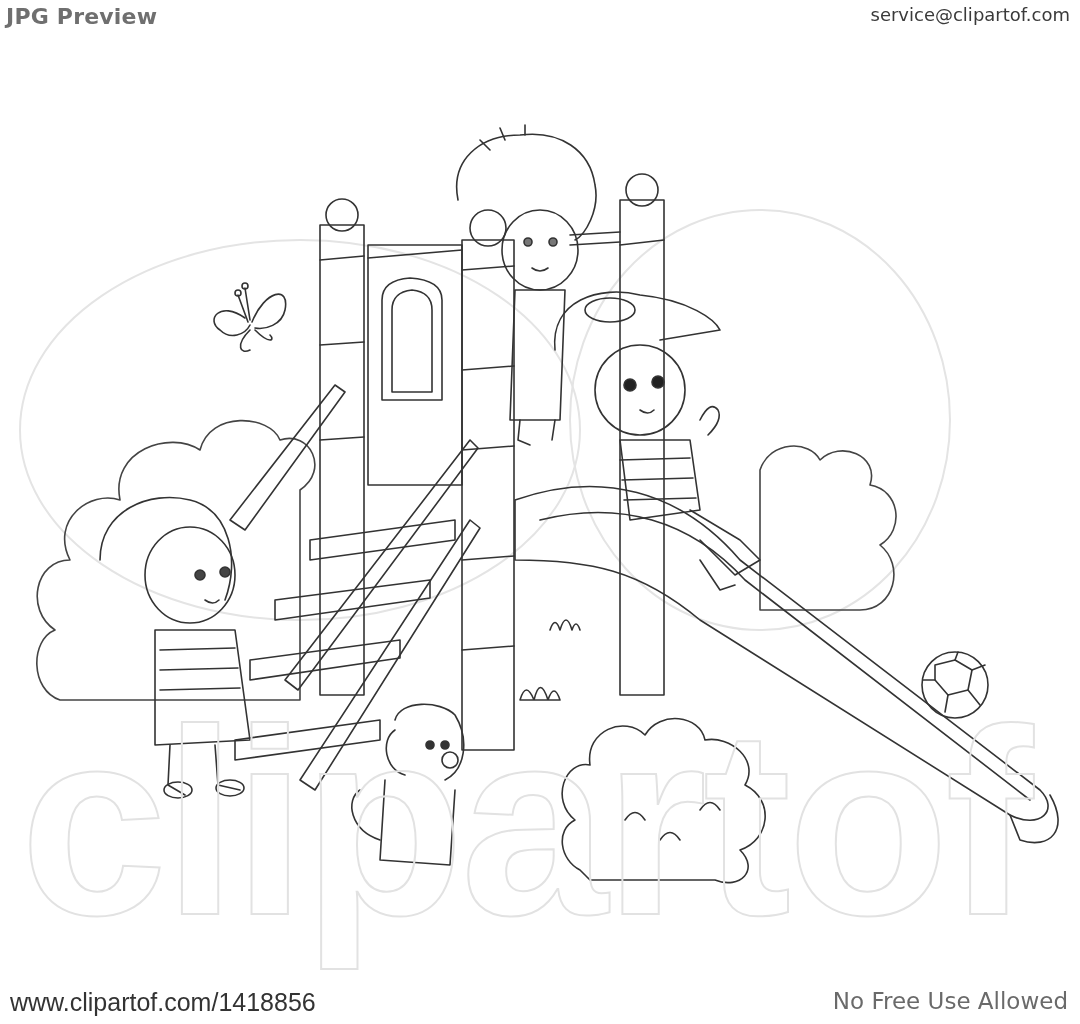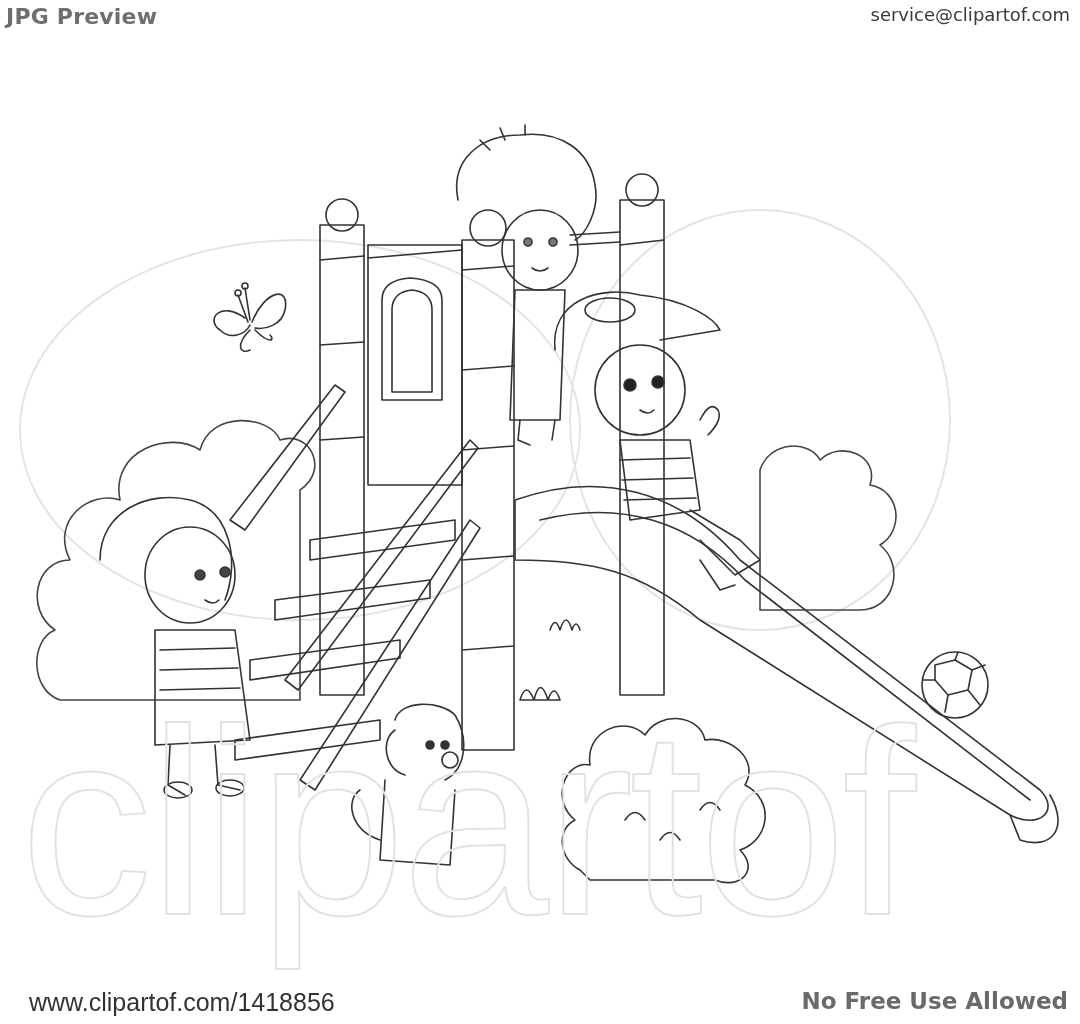--- a/index.html
+++ b/index.html
@@ -1,22 +1,22 @@
 <!DOCTYPE html>
 <html><head>
 <meta charset="utf-8">
 <style>
   html, body { margin:0; padding:0; background:#ffffff; }
   body { width:1080px; height:1024px; position:relative; overflow:hidden; font-family:"DejaVu Sans", sans-serif; }
   .hdr-left { position:absolute; left:6px; top:4px; font-size:22px; font-weight:bold; color:#6f6f6f; letter-spacing:0.2px; }
   .hdr-right { position:absolute; right:10px; top:4px; font-size:18px; color:#3a3a3a; }
-  .ftr-left { position:absolute; left:10px; top:988px; font-family:"Liberation Sans", sans-serif; font-size:25px; color:#333;margin-left:19px; }
-  .ftr-right { position:absolute; right:12px; top:988px; font-size:23px; font-weight:bold; color:#6a6a6a; }
+  .ftr-left { position:absolute; left:10px; top:988px; font-family:"Liberation Sans", sans-serif; font-size:25px; color:#333; }
+  .ftr-right { position:absolute; right:12px; top:988px; font-size:23px; font-weight:normal; color:#6a6a6a; }
   .art { position:absolute; left:0; top:40px; width:1080px; height:940px; }
-  .watermark { position:absolute; left:20px; top:690px; font-family:"Liberation Sans", sans-serif; font-size:265px; color:transparent; -webkit-text-stroke:2px #e2e2e2; letter-spacing:-4px; line-height:1; pointer-events:none; }
+  .watermark { position:absolute; left:20px; top:690px; font-family:"Liberation Sans", sans-serif; font-size:265px; color:transparent; -webkit-text-stroke:2px #e2e2e2; letter-spacing:-4px; line-height:1; pointer-events:none;font-weight:bold; }
 </style>
 </head>
 <body>
 
 <div class="hdr-left">JPG Preview</div>
 <a class="hdr-right">service@clipartof.com</a>
 
 <svg class="art" viewBox="0 40 1080 940" xmlns="http://www.w3.org/2000/svg" fill="none" stroke="#333" stroke-width="1.6" stroke-linejoin="round" stroke-linecap="round">
 
   <g stroke="#e4e4e4" stroke-width="2">

